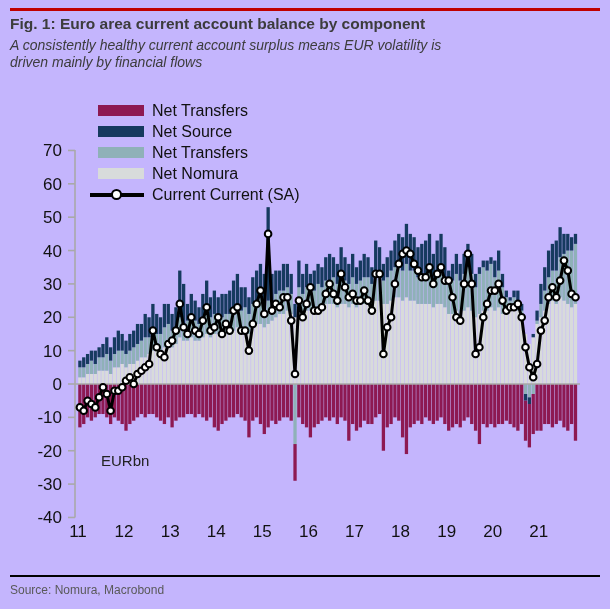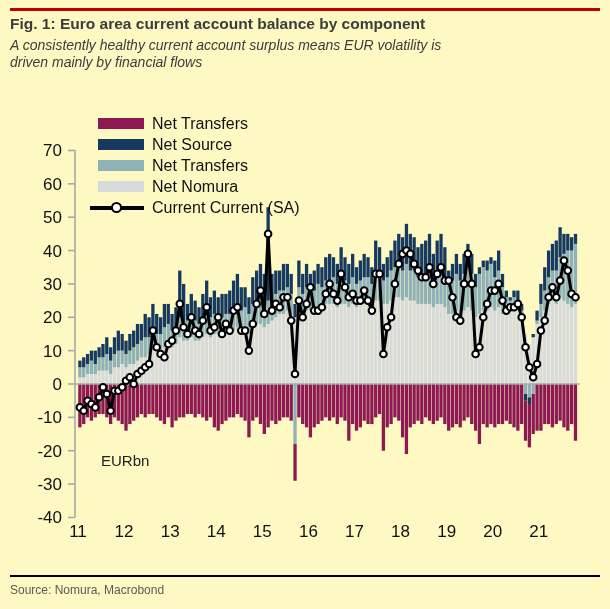--- a/index.html
+++ b/index.html
@@ -1,25 +1,25 @@
 <!DOCTYPE html>
 <html><head>
 <meta charset="utf-8">
 <style>
   html,body{margin:0;padding:0;background:#ffffff;}
-  .page{position:relative;width:610px;height:609px;background:#fef9c3;
+  .page{position:relative;width:610px;height:609px;background:#c4b5fd;
         font-family:"Liberation Sans",sans-serif;overflow:hidden;}
   .top-rule{position:absolute;left:10px;top:8px;width:590px;height:3px;background:#c00000;}
   .fig-title{position:absolute;left:10px;top:15px;width:592px;margin:0;
              font-size:15.5px;font-weight:bold;color:#3c3c3c;}
   .fig-subtitle{position:absolute;left:10px;top:37px;width:580px;margin:0;
                 font-size:14px;color:#3c3c3c;line-height:1.22;white-space:pre-line;font-style:italic;}
   .chart-wrap{position:absolute;left:0;top:0;width:610px;height:609px;}
   svg{position:absolute;left:0;top:0;}
-  .legend{position:absolute;left:90px;top:100px;margin-top:13px;}
+  .legend{position:absolute;left:90px;top:100px;}
   .legend-row{display:flex;align-items:center;height:21px;}
   .sw{display:inline-block;width:46px;height:10.5px;margin-left:8px;}
   .line-sw{position:relative;display:inline-block;width:54px;height:11px;margin-left:0;}
   .line-sw .bar{position:absolute;left:0;top:4px;width:54px;height:3.5px;background:#000;}
   .line-sw .dot{position:absolute;left:21px;top:0;width:7px;height:7px;border:2.2px solid #000;
                 border-radius:50%;background:#fff;}
   .legend-label{margin-left:8px;font-size:16px;color:#111;white-space:nowrap;}
   .unit-label{position:absolute;left:101px;top:452px;font-size:15px;color:#222;}
   .footer-rule{position:absolute;left:10px;top:575px;width:590px;height:2px;background:#000;}
   .source{position:absolute;left:10px;top:583px;font-size:12px;color:#595959;}

